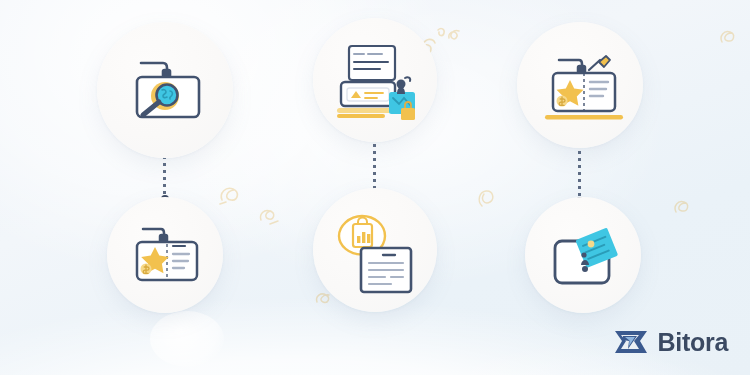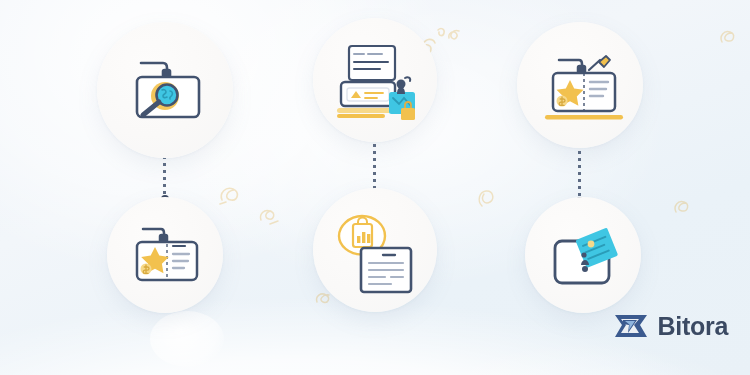--- a/index.html
+++ b/index.html
@@ -57,21 +57,21 @@
   }
   .conn .dot{
     position:absolute;left:-2.5px;width:8px;height:8px;border-radius:50%;
     background:#3c4a63;
   }
   .conn .dot.top{top:0;}
   .conn .dot.bot{bottom:0;}
 
   
   .logo{
-    position:absolute;right:22px;bottom:34px;
+    position:absolute;right:22px;bottom:18px;
     display:flex;align-items:center;gap:9px;
   }
   .logo-text{
     font-size:25px;font-weight:bold;color:#3b4a63;letter-spacing:-.3px;
     font-family:"Liberation Sans", sans-serif;
   }
 </style>
 </head>
 <body>
 

